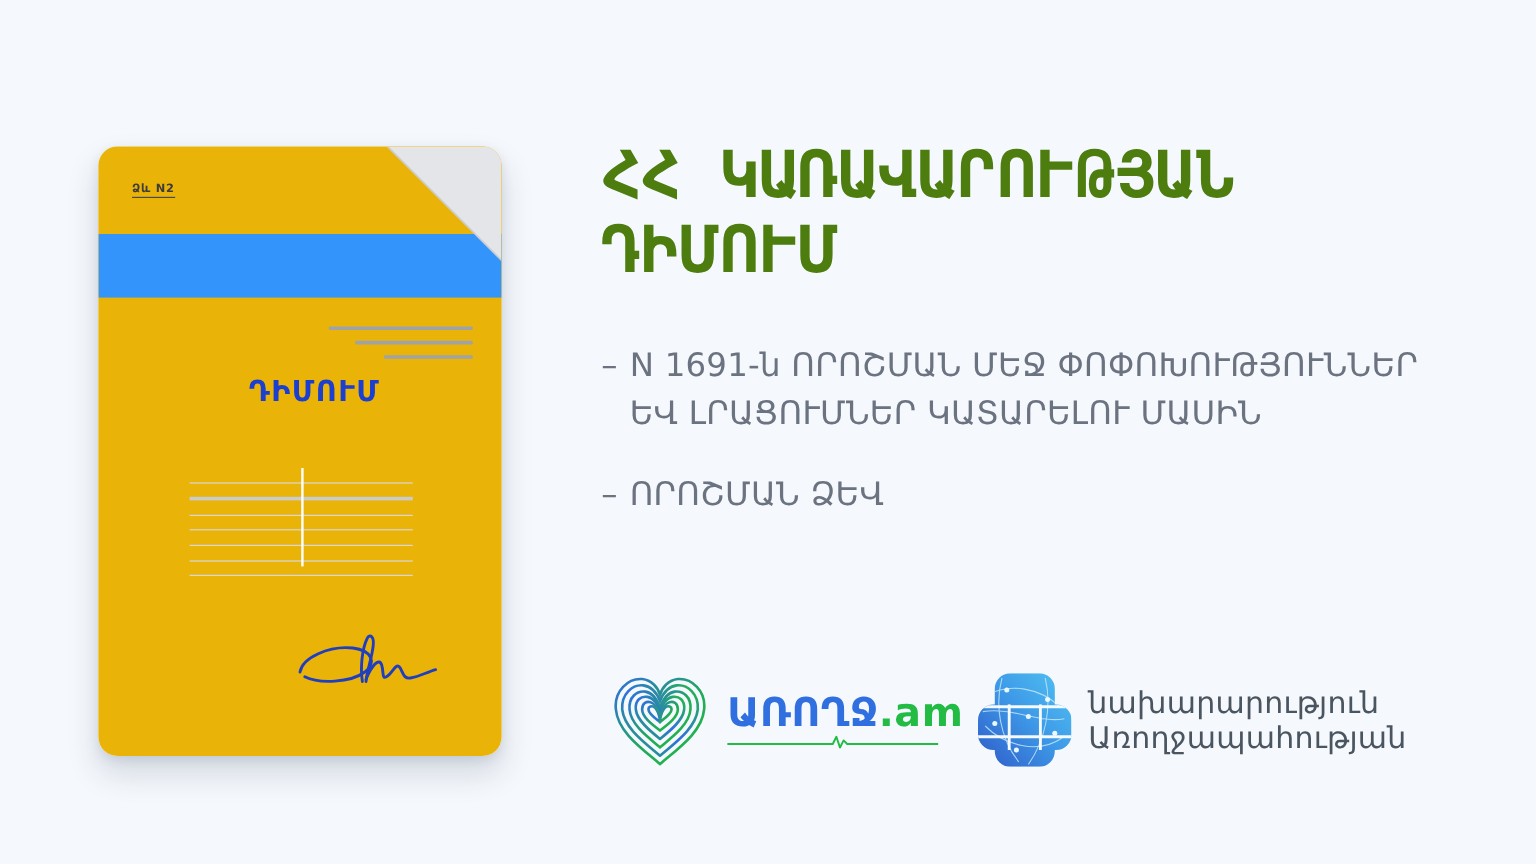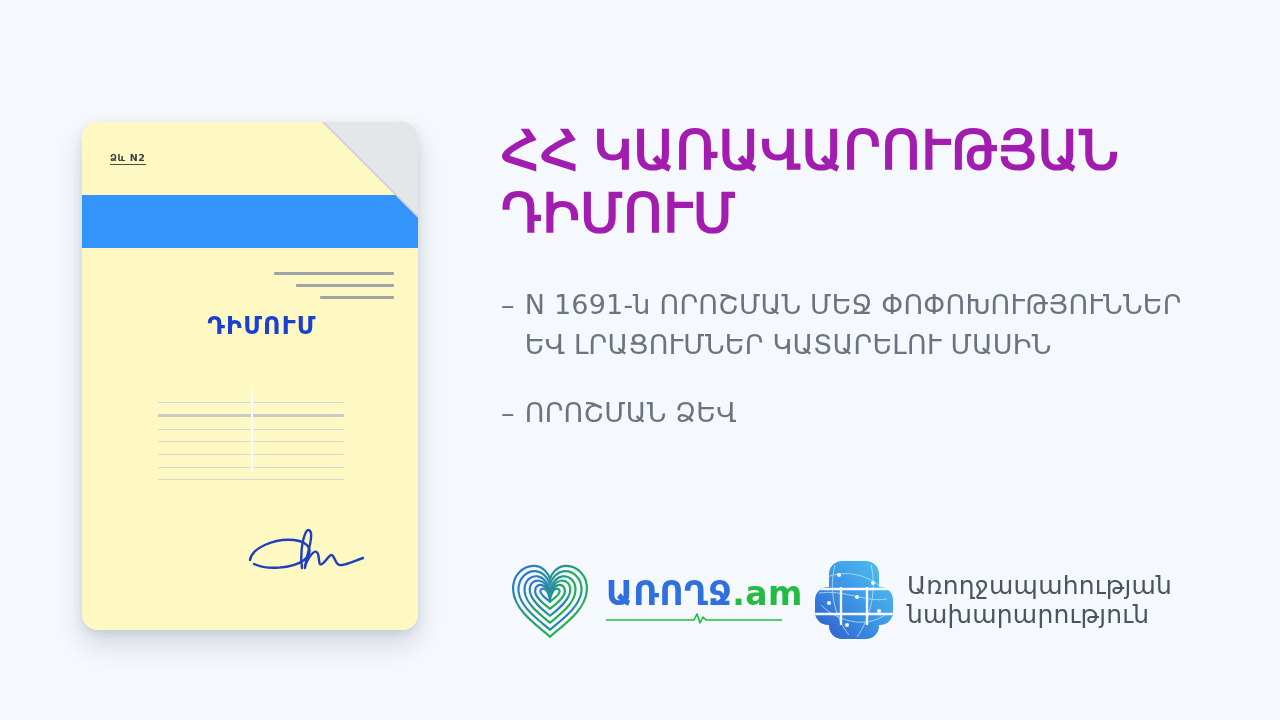--- a/index.html
+++ b/index.html
@@ -37,21 +37,21 @@
     border-radius: 16px;
     box-shadow: 0 14px 26px rgba(40, 60, 90, 0.17),
                 0 3px 9px rgba(40, 60, 90, 0.10);
     background: #ffffff;
   }
 
   .doc-page {
     position: absolute;
     inset: 0;
     border-radius: 16px;
-    background: #fef9c3;
+    background: #eab308;
     overflow: hidden;
   }
 
   
   .doc-form-label {
     position: absolute;
     left: 28px;
     top: 31px;
     font-size: 9.5px;
     letter-spacing: 0.6px;
@@ -163,27 +163,27 @@
 
   
   .content {
     position: absolute;
     left: 501px;
     top: 120px;
     width: 700px;
   }
 
   .headline {
-    color: #a21caf;
+    color: #4d7c0f;
     font-size: 54px;
     line-height: 1.16;
     font-weight: 700;
     letter-spacing: 0.5px;
     margin: 0;
-    font-family: Liberation Serif, serif;
+    font-family: Liberation Mono, monospace;
   }
 
   .bullets {
     margin-top: 40px;
   }
   .bullet {
     display: flex;
     align-items: flex-start;
     color: #6b7280;
     font-size: 27px;
@@ -411,19 +411,19 @@
             <g stroke="#FFFFFF" stroke-width="2.4" opacity="0.95">
               <line x1="26" y1="28" x2="26" y2="66"></line>
               <line x1="52" y1="28" x2="52" y2="66"></line>
               <line x1="0" y1="30" x2="78" y2="30"></line>
               <line x1="0" y1="55" x2="78" y2="55"></line>
             </g>
           </g>
         </svg>
       </div>
       <div class="moh-text">
+        <div class="moh-title">նախարարություն</div>
         <div class="moh-title">Առողջապահության</div>
-        <div class="moh-title">նախարարություն</div>
       </div>
     </div>
 
   </div>
 </div>
 
 </body></html>

